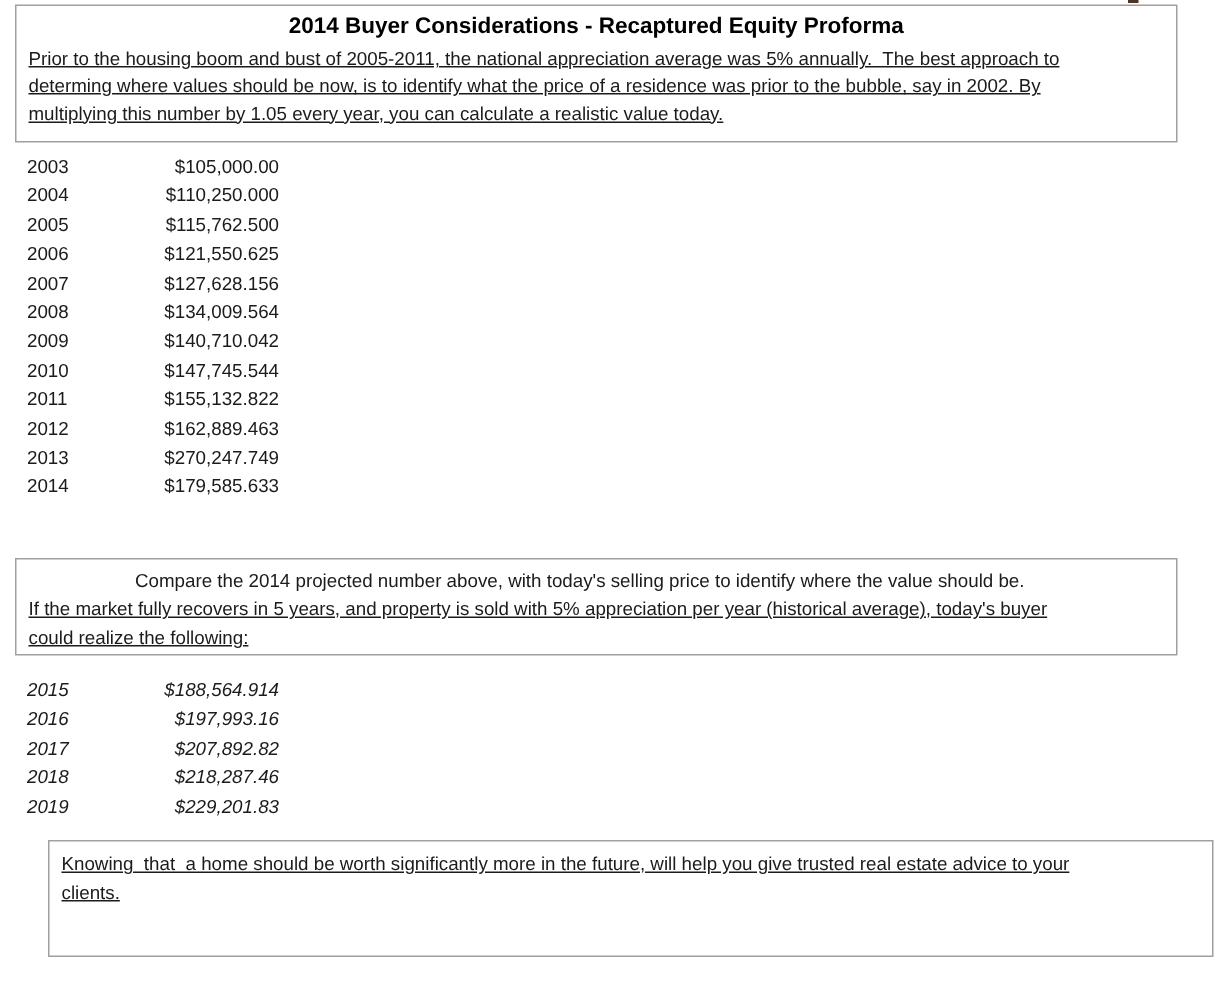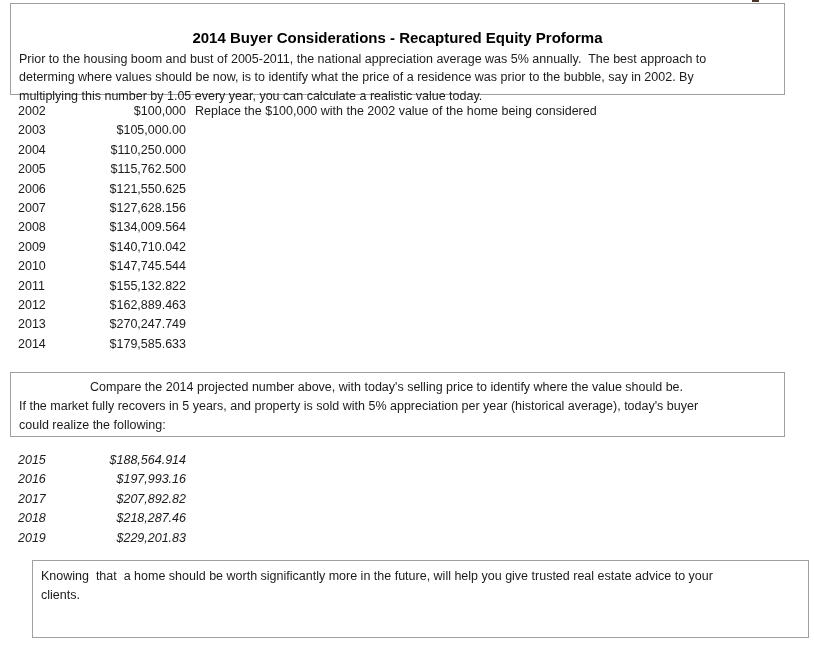--- a/index.html
+++ b/index.html
@@ -5,30 +5,30 @@
   html,body{margin:0;padding:0;}
   body{
     width:814px;height:655px;
     background:#ffffff;
     font-family:"Liberation Sans", sans-serif;
     color:#1b1b1b;
     position:relative;
     overflow:hidden;
     -webkit-font-smoothing:antialiased;
   }
-  .pre{white-space:pre;}
+  .pre{white-space:pre;text-decoration:underline;}
   .box{
     position:absolute;
     border:1px solid #a0a0a0;
     background:#ffffff;
     box-sizing:border-box;
     font-size:12.5px;
     line-height:18.3px;
   }
-  .header-box{left:10px;top:3px;width:775px;height:92px;padding:24px 8px 0 8px;}
+  .header-box{left:10px;top:3px;width:775px;height:92px;padding:4px 8px 0 8px;}
   .header-box .title{
     font-size:15px;font-weight:bold;text-align:center;
     line-height:20px;color:#000;
   }
   .header-box .body{margin-top:2px;}
   .middle-box{left:10px;top:372px;width:775px;height:65px;padding:5px 8px 12px 8px;line-height:19px;}
   .middle-box .centered-line{text-align:center;padding-right:22px;}
   .footer-box{left:10px;top:560px;width:777px;height:78px;padding:6px 8px 0 8px;line-height:19px;margin-left:22px;}
   .yr-table{position:absolute;left:0;width:814px;font-size:12.5px;}
   .t1{top:103px;}
@@ -50,25 +50,20 @@
   <div class="artifact"></div>
 
   <div class="box header-box">
     <div class="title">2014 Buyer Considerations - Recaptured Equity Proforma</div>
     <div class="body pre">Prior to the housing boom and bust of 2005-2011, the national appreciation average was 5% annually.  The best approach to
 determing where values should be now, is to identify what the price of a residence was prior to the bubble, say in 2002. By
 multiplying this number by 1.05 every year, you can calculate a realistic value today.</div>
   </div>
 
   <div class="yr-table t1">
-    <div class="yr-row">
-      <span class="yr-cell">2002</span>
-      <span class="val-cell">$100,000</span>
-      <span class="note-cell">Replace the $100,000 with the 2002 value of the home being considered</span>
-    </div>
     <div class="yr-row">
       <span class="yr-cell">2003</span>
       <span class="val-cell">$105,000.00</span>
     </div>
     <div class="yr-row">
       <span class="yr-cell">2004</span>
       <span class="val-cell">$110,250.000</span>
     </div>
     <div class="yr-row">
       <span class="yr-cell">2005</span>

